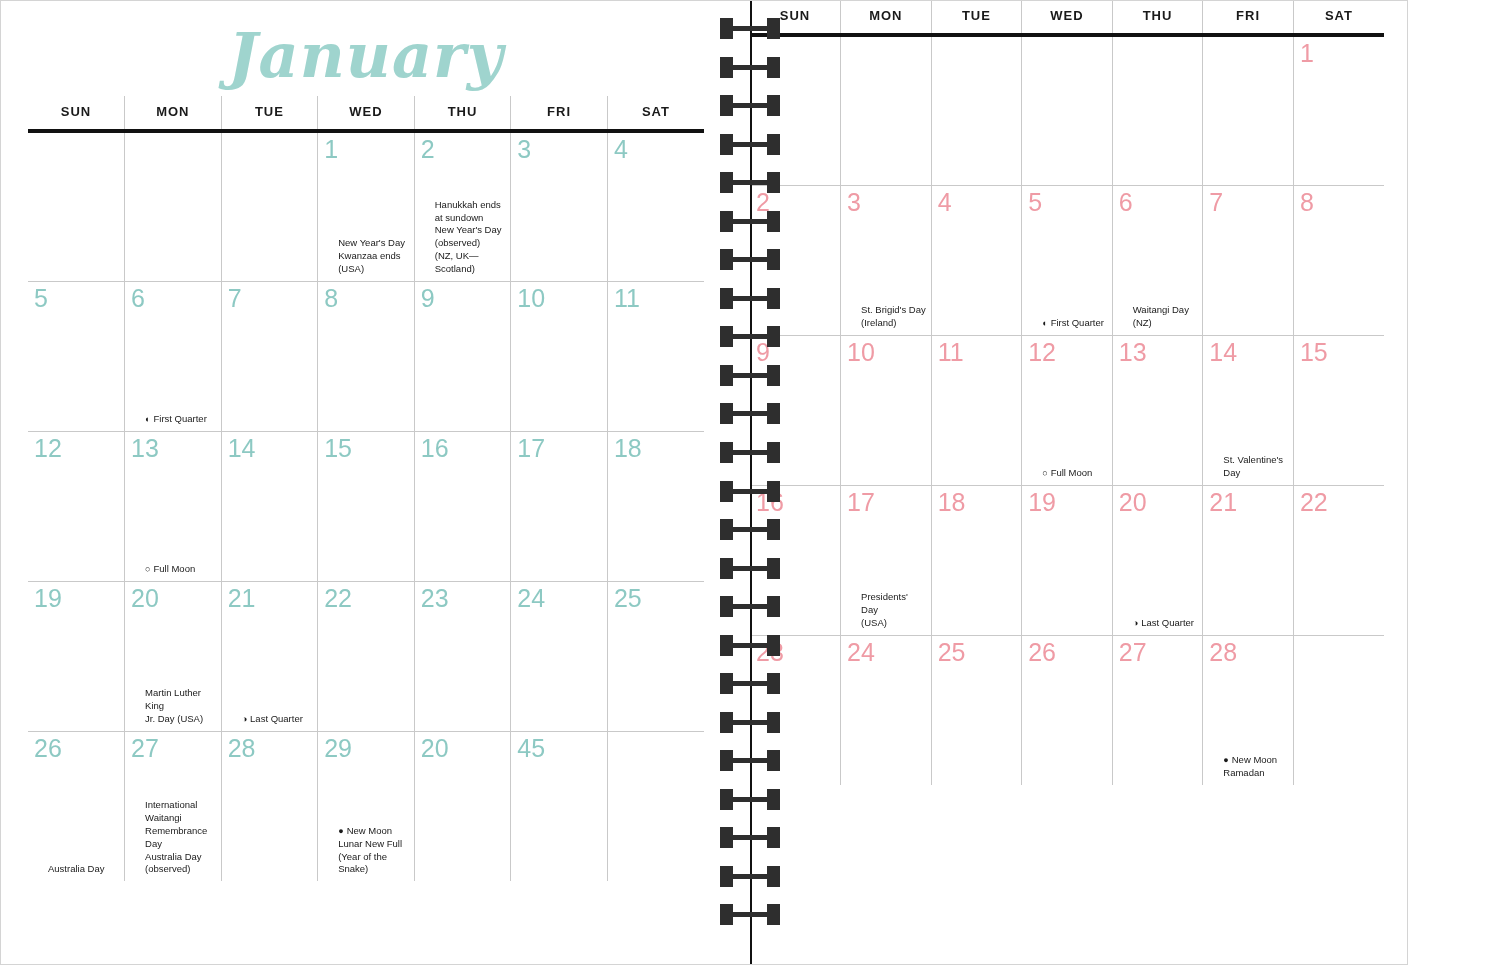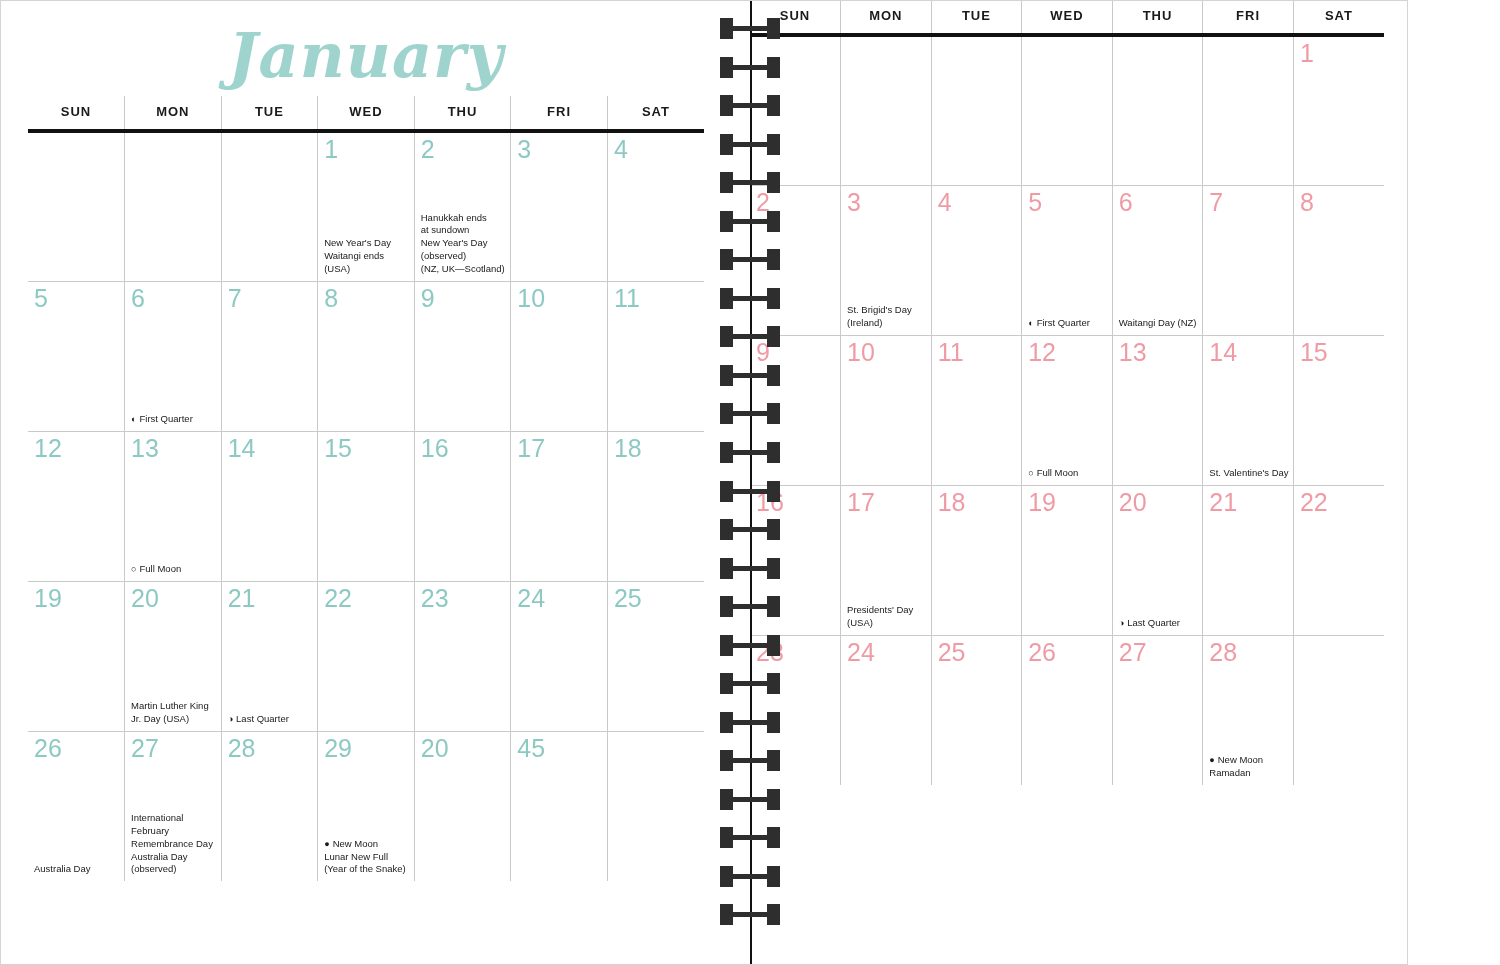--- a/index.html
+++ b/index.html
@@ -76,21 +76,21 @@
     font-size: 25px;
     line-height: 1;
     font-weight: normal;
     font-family: "Liberation Sans", sans-serif;
   }
   .jan .daynum { color: #8dc9c3; }
   .feb .daynum { color: #ef9ba5; }
 
   .events {
     position: absolute;
-    left: 6px;
+    left: 20px;
     right: 4px;
     bottom: 5px;
     font-size: 9.5px;
     line-height: 1.35;
     color: #1a1a1a;
   }
   .ev { white-space: normal; }
   .moon { display: inline-block; margin-right: 3px; font-size: 9px; }
 
   
@@ -168,21 +168,21 @@
                 <td>
                   <div class="daynum"></div>
                 </td>
                 <td>
                   <div class="daynum"></div>
                 </td>
                 <td>
                   <div class="daynum">1</div>
                   <div class="events">
                     <div class="ev">New Year's Day</div>
-                    <div class="ev">Waitangi ends (USA)</div>
+                    <div class="ev">Kwanzaa ends (USA)</div>
                   </div>
                 </td>
                 <td>
                   <div class="daynum">2</div>
                   <div class="events">
                     <div class="ev">Hanukkah ends</div>
                     <div class="ev">at sundown</div>
                     <div class="ev">New Year's Day</div>
                     <div class="ev">(observed)</div>
                     <div class="ev">(NZ, UK—Scotland)</div>
@@ -281,21 +281,21 @@
                 <td>
                   <div class="daynum">26</div>
                   <div class="events">
                     <div class="ev">Australia Day</div>
                   </div>
                 </td>
                 <td>
                   <div class="daynum">27</div>
                   <div class="events">
                     <div class="ev">International</div>
-                    <div class="ev">February</div>
+                    <div class="ev">Waitangi</div>
                     <div class="ev">Remembrance Day</div>
                     <div class="ev">Australia Day</div>
                     <div class="ev">(observed)</div>
                   </div>
                 </td>
                 <td>
                   <div class="daynum">28</div>
                 </td>
                 <td>
                   <div class="daynum">29</div>

